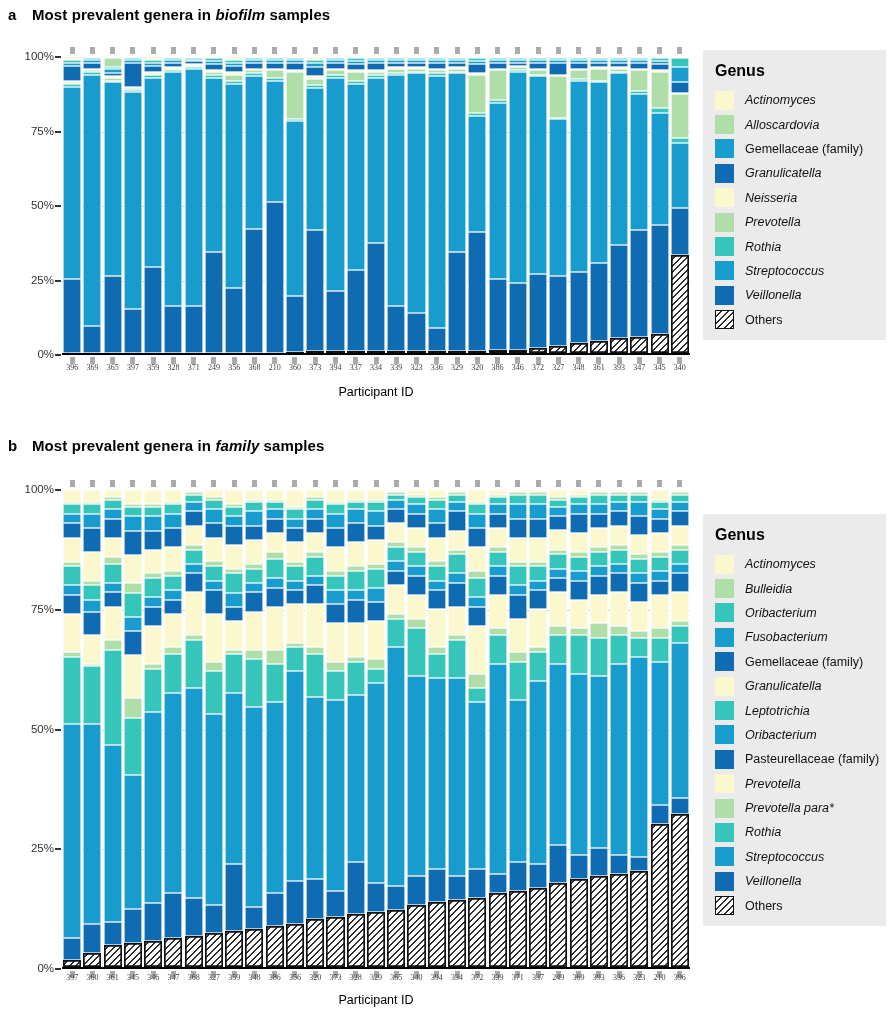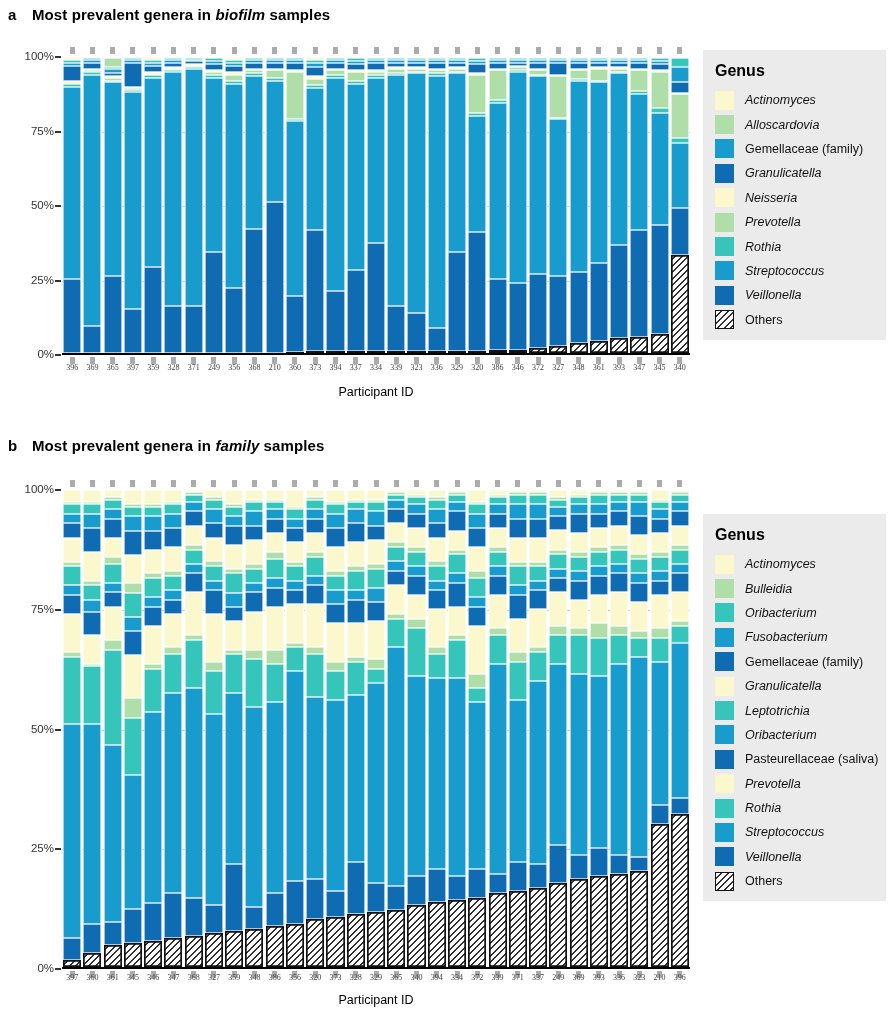--- a/index.html
+++ b/index.html
@@ -1254,25 +1254,29 @@
         <div class="legend-item">
           <span class="swatch" style="background: rgb(53, 197, 186);"></span>
           <span class="legend-label i">Leptotrichia</span>
         </div>
         <div class="legend-item">
           <span class="swatch" style="background: rgb(24, 156, 206);"></span>
           <span class="legend-label i">Oribacterium</span>
         </div>
         <div class="legend-item">
           <span class="swatch" style="background: rgb(15, 108, 178);"></span>
-          <span class="legend-label">Pasteurellaceae (saliva)</span>
+          <span class="legend-label">Pasteurellaceae (family)</span>
         </div>
         <div class="legend-item">
           <span class="swatch" style="background: rgb(250, 248, 204);"></span>
           <span class="legend-label i">Prevotella</span>
+        </div>
+        <div class="legend-item">
+          <span class="swatch" style="background: rgb(175, 222, 168);"></span>
+          <span class="legend-label i">Prevotella para*</span>
         </div>
         <div class="legend-item">
           <span class="swatch" style="background: rgb(53, 197, 186);"></span>
           <span class="legend-label i">Rothia</span>
         </div>
         <div class="legend-item">
           <span class="swatch" style="background: rgb(24, 156, 206);"></span>
           <span class="legend-label i">Streptococcus</span>
         </div>
         <div class="legend-item">

